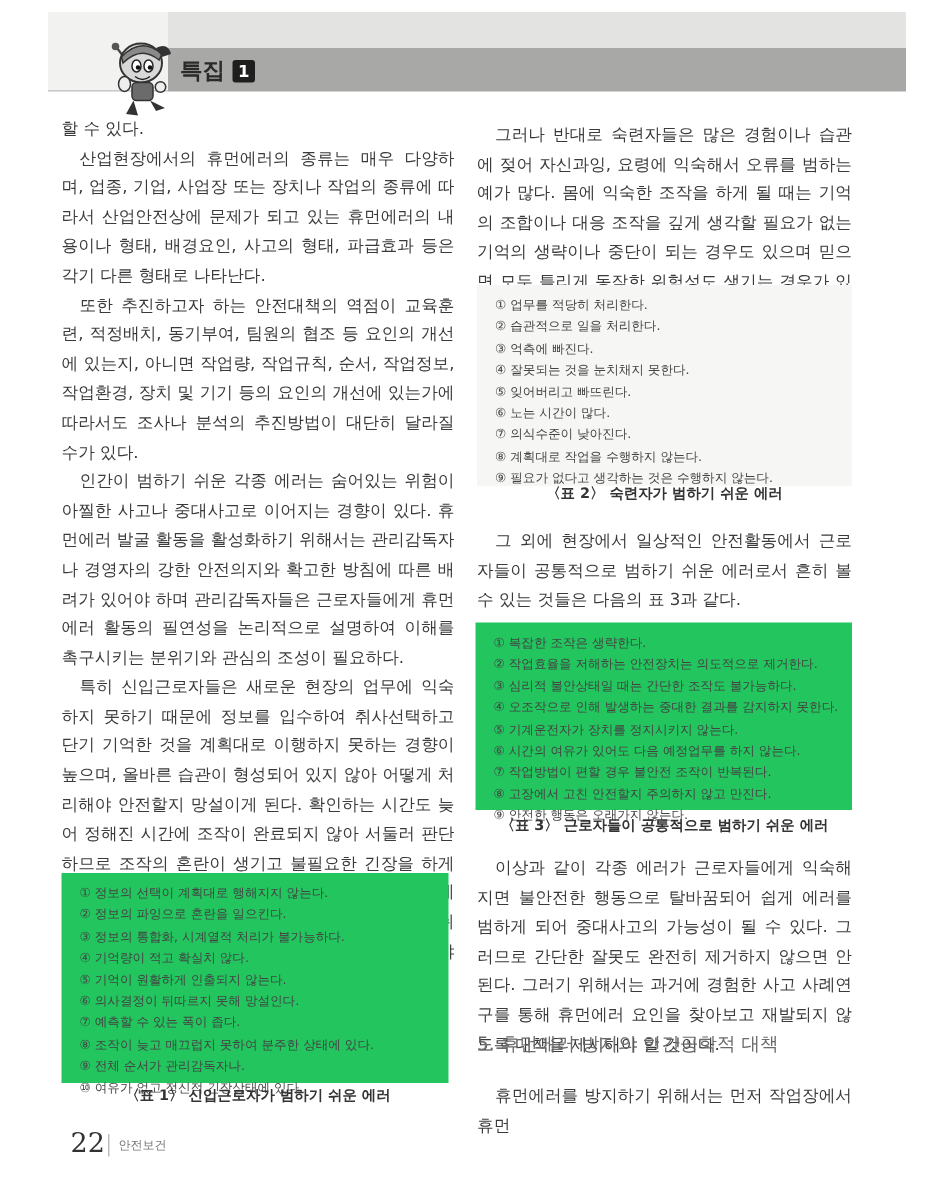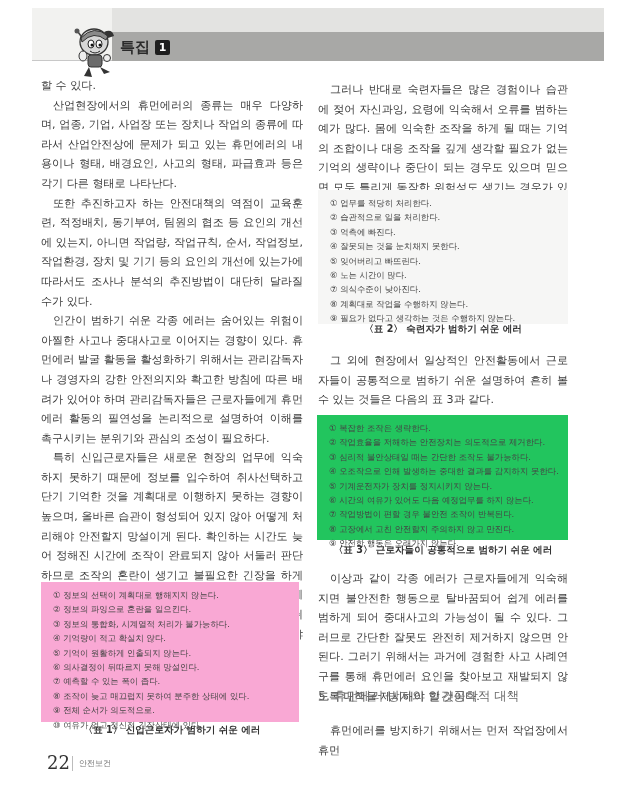--- a/index.html
+++ b/index.html
@@ -18,21 +18,21 @@
 
     .mascot { position: absolute; left: 70px; top: 18px; width: 50px; height: 62px; }
 
     .col { position: absolute; font-size: 11.1px; line-height: 19.6px; color: #3a3a3a; text-align: justify; }
     .col-left { left: 41px; top: 76px; width: 262px; }
     .col-right { left: 318px; top: 80px; width: 250px; }
     .col p { text-indent: 12px; }
     .col p.noindent { text-indent: 0; }
 
     .tbl { position: absolute; font-size: 8.4px; line-height: 14.4px; color: #444; padding: 6px 12px; }
-    .tbl-1 { left: 41px; top: 582px; width: 258px; height: 140px; background: #f9a8d4; }
+    .tbl-1 { left: 41px; top: 582px; width: 258px; height: 140px; background: #22c55e; }
     .tbl-2 { left: 318px; top: 190px; width: 250px; height: 134px; background: #f6f6f5; }
     .tbl-3 { left: 317px; top: 415px; width: 251px; height: 125px; background: #22c55e; padding-top: 6px; }
     .tbl li { list-style: none; white-space: nowrap; }
 
     .caption { position: absolute; font-size: 9.6px; font-weight: bold; color: #333; text-align: center; }
     .cap-1 { left: 41px; top: 724px; width: 262px; }
     .cap-2 { left: 318px; top: 323px; width: 250px; }
     .cap-3 { left: 318px; top: 544px; width: 250px; }
 
     .section-heading { position: absolute; left: 318px; top: 688px; font-size: 12.4px; color: #6a6a6a; }
@@ -82,21 +82,21 @@
 
 <ul class="tbl tbl-1">
   <li>① 정보의 선택이 계획대로 행해지지 않는다.</li>
   <li>② 정보의 파잉으로 혼란을 일으킨다.</li>
   <li>③ 정보의 통합화, 시계열적 처리가 불가능하다.</li>
   <li>④ 기억량이 적고 확실치 않다.</li>
   <li>⑤ 기억이 원활하게 인출되지 않는다.</li>
   <li>⑥ 의사결정이 뒤따르지 못해 망설인다.</li>
   <li>⑦ 예측할 수 있는 폭이 좁다.</li>
   <li>⑧ 조작이 늦고 매끄럽지 못하여 분주한 상태에 있다.</li>
-  <li>⑨ 전체 순서가 의도적으로.</li>
+  <li>⑨ 전체 순서가 관리감독자나.</li>
   <li>⑩ 여유가 없고 정신적 긴장상태에 있다.</li>
 </ul>
 <div class="caption cap-1">〈표 1〉 신입근로자가 범하기 쉬운 에러</div>
 
 <div class="col col-right">
   <p>그러나 반대로 숙련자들은 많은 경험이나 습관에 젖어 자신과잉, 요령에 익숙해서 오류를 범하는 예가 많다. 몸에 익숙한 조작을 하게 될 때는 기억의 조합이나 대응 조작을 깊게 생각할 필요가 없는 기억의 생략이나 중단이 되는 경우도 있으며 믿으면 모두 틀리게 동작한 위험성도 생기는 경우가 있다.</p>
 </div>
 
 <ul class="tbl tbl-2">
   <li>① 업무를 적당히 처리한다.</li>
@@ -105,21 +105,21 @@
   <li>④ 잘못되는 것을 눈치채지 못한다.</li>
   <li>⑤ 잊어버리고 빠뜨린다.</li>
   <li>⑥ 노는 시간이 많다.</li>
   <li>⑦ 의식수준이 낮아진다.</li>
   <li>⑧ 계획대로 작업을 수행하지 않는다.</li>
   <li>⑨ 필요가 없다고 생각하는 것은 수행하지 않는다.</li>
 </ul>
 <div class="caption cap-2">〈표 2〉 숙련자가 범하기 쉬운 에러</div>
 
 <div class="col" style="left:318px; top:351px; width:250px;">
-  <p>그 외에 현장에서 일상적인 안전활동에서 근로자들이 공통적으로 범하기 쉬운 설명하여 흔히 볼 수 있는 것들은 다음의 표 3과 같다.</p>
+  <p>그 외에 현장에서 일상적인 안전활동에서 근로자들이 공통적으로 범하기 쉬운 에러로서 흔히 볼 수 있는 것들은 다음의 표 3과 같다.</p>
 </div>
 
 <ul class="tbl tbl-3">
   <li>① 복잡한 조작은 생략한다.</li>
   <li>② 작업효율을 저해하는 안전장치는 의도적으로 제거한다.</li>
   <li>③ 심리적 불안상태일 때는 간단한 조작도 불가능하다.</li>
   <li>④ 오조작으로 인해 발생하는 중대한 결과를 감지하지 못한다.</li>
   <li>⑤ 기계운전자가 장치를 정지시키지 않는다.</li>
   <li>⑥ 시간의 여유가 있어도 다음 예정업무를 하지 않는다.</li>
   <li>⑦ 작업방법이 편할 경우 불안전 조작이 반복된다.</li>

